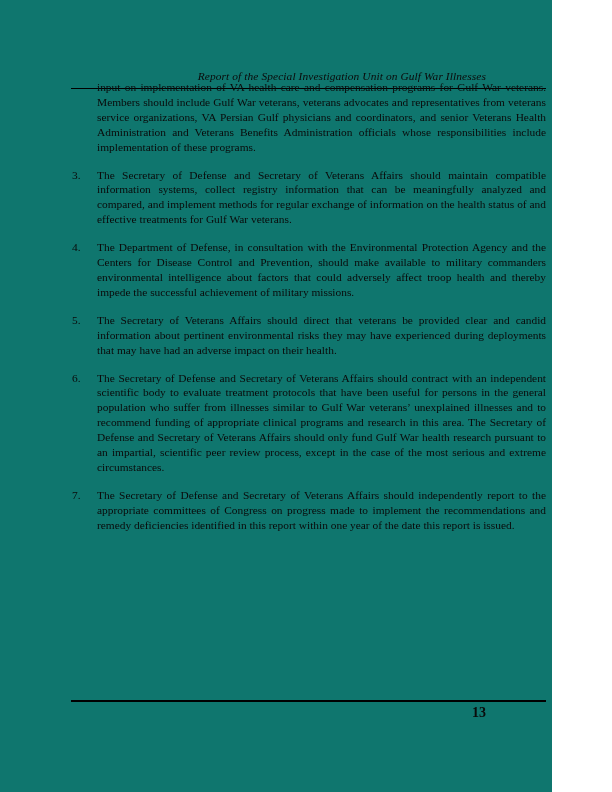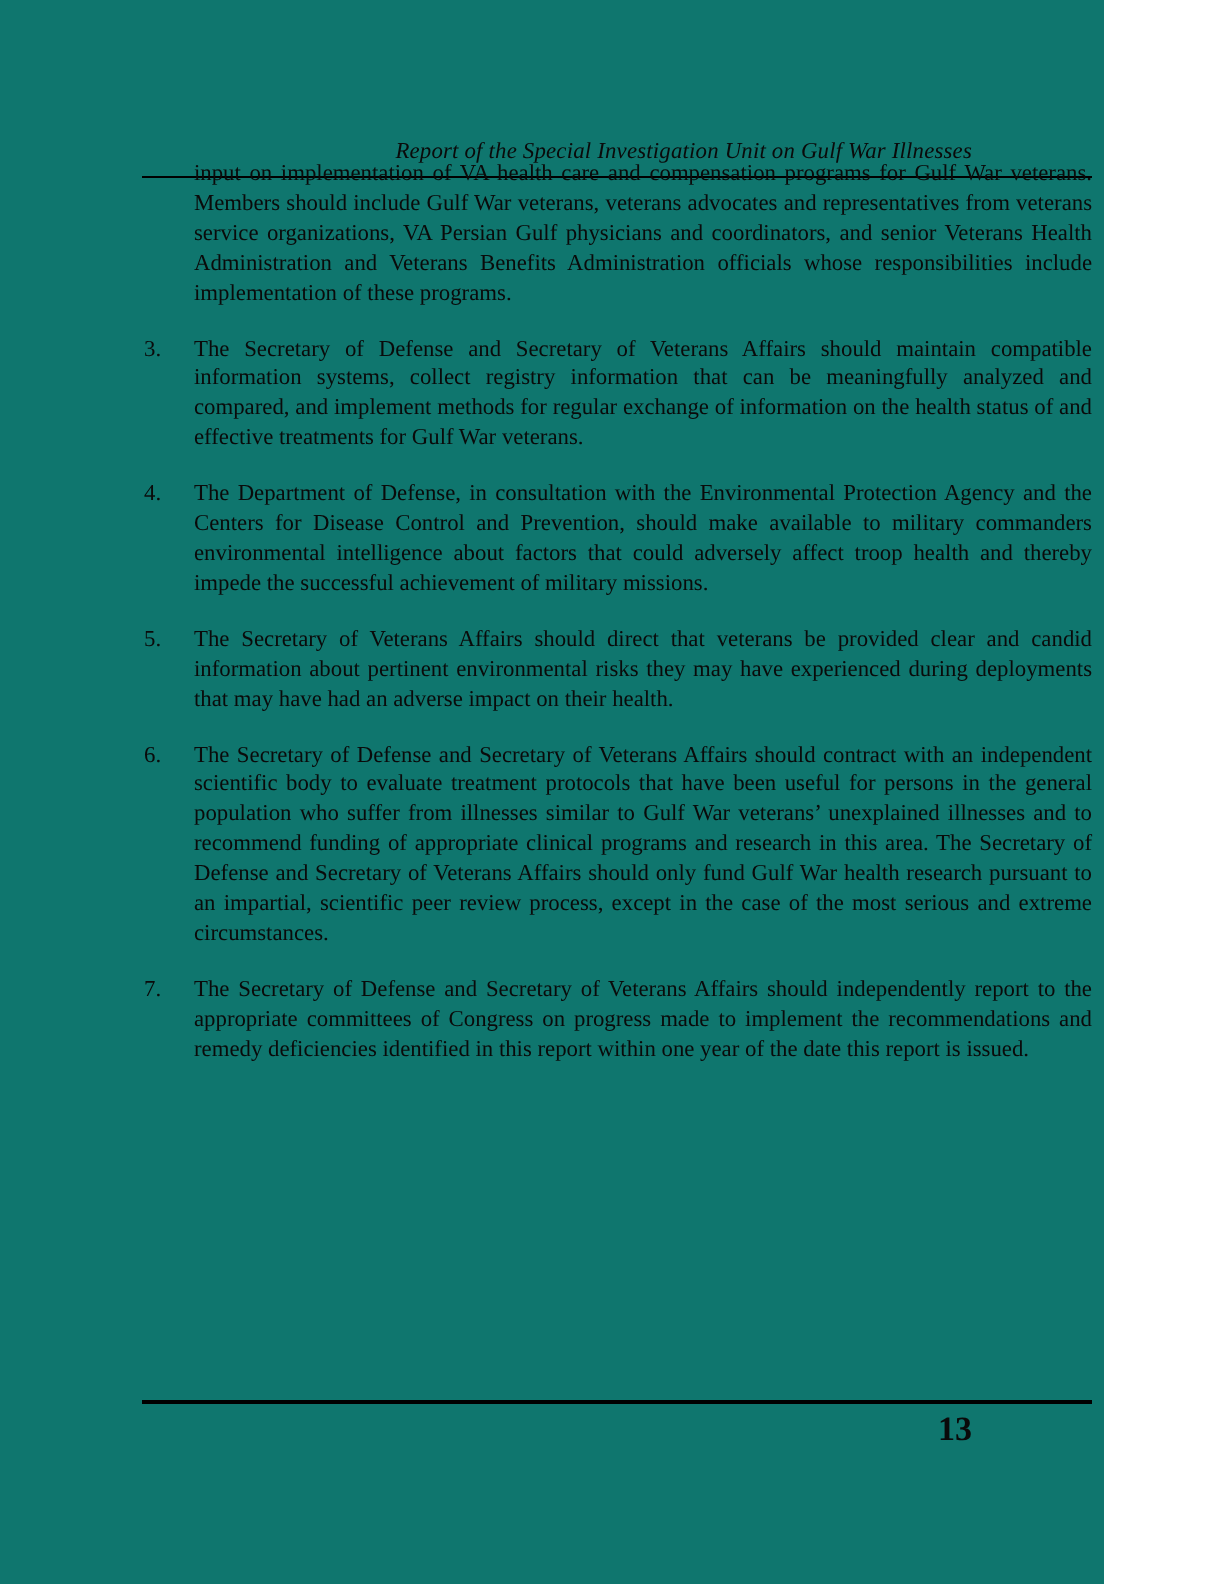--- a/index.html
+++ b/index.html
@@ -61,21 +61,21 @@
     left: 71px;
     top: 700px;
     width: 475px;
     height: 1.7px;
     background: #000000;
   }
   .page-number {
     position: absolute;
     top: 705px;
     right: 66px;
-    font-size: 17px;
+    font-size: 14px;
     font-weight: bold;
   }
 </style>
 </head>
 <body>
 
 <div class="page">
 
   <div class="header-title">Report of the Special Investigation Unit on Gulf War Illnesses</div>
 

